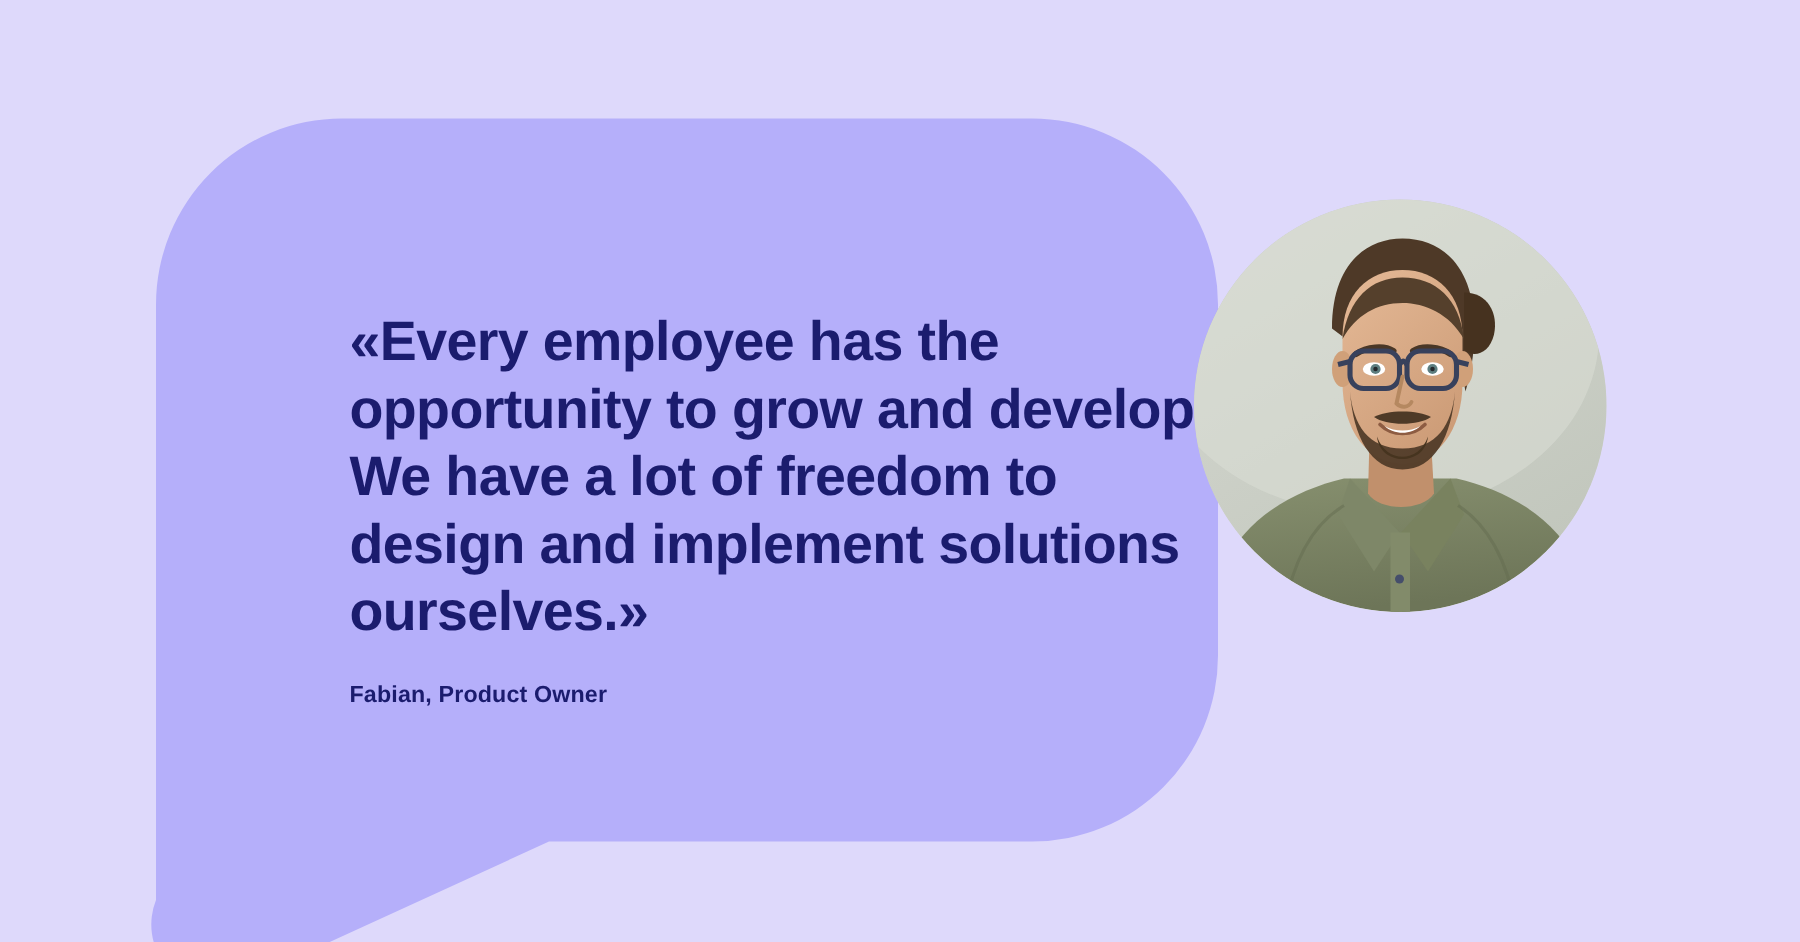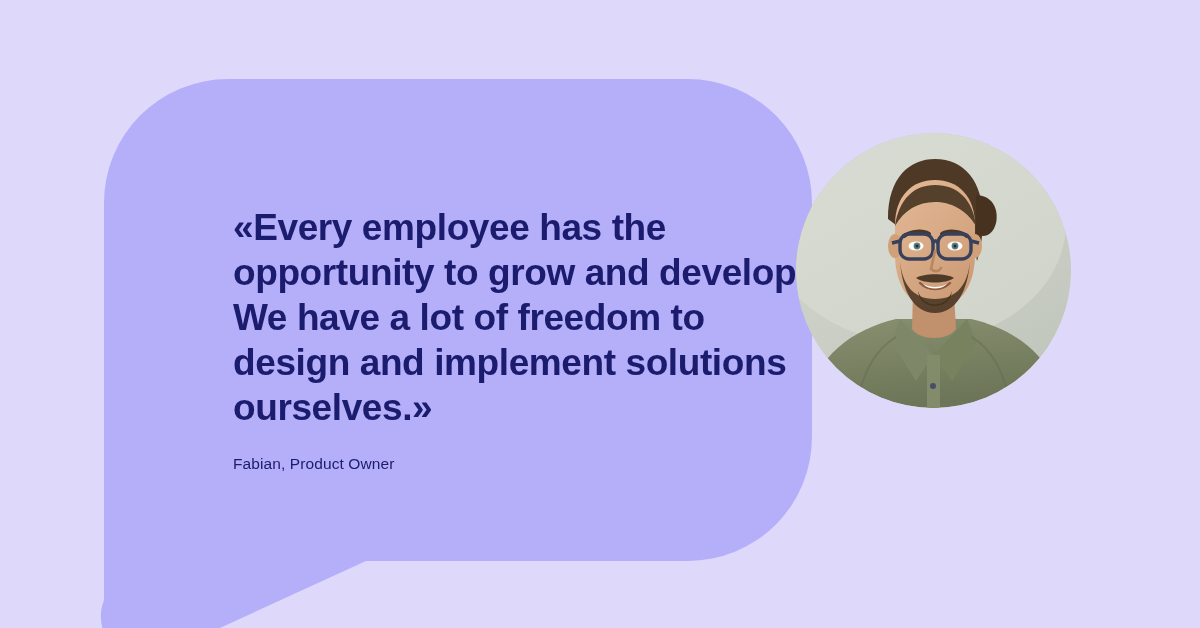--- a/index.html
+++ b/index.html
@@ -49,21 +49,21 @@
     letter-spacing: -0.4px;
     color: #1b1c6e;
     white-space: pre-line;
   }
 
   #attribution {
     margin: 24px 0 0 0;
     font-family: "Liberation Sans", sans-serif;
     font-size: 15.5px;
     line-height: 20px;
-    font-weight: 400;
+    font-weight: 700;
     letter-spacing: 0.1px;
     color: #1b1c6e;
   }
 
   
   #portrait {
     position: absolute;
     left: 796px;
     top: 133px;
     width: 275px;

